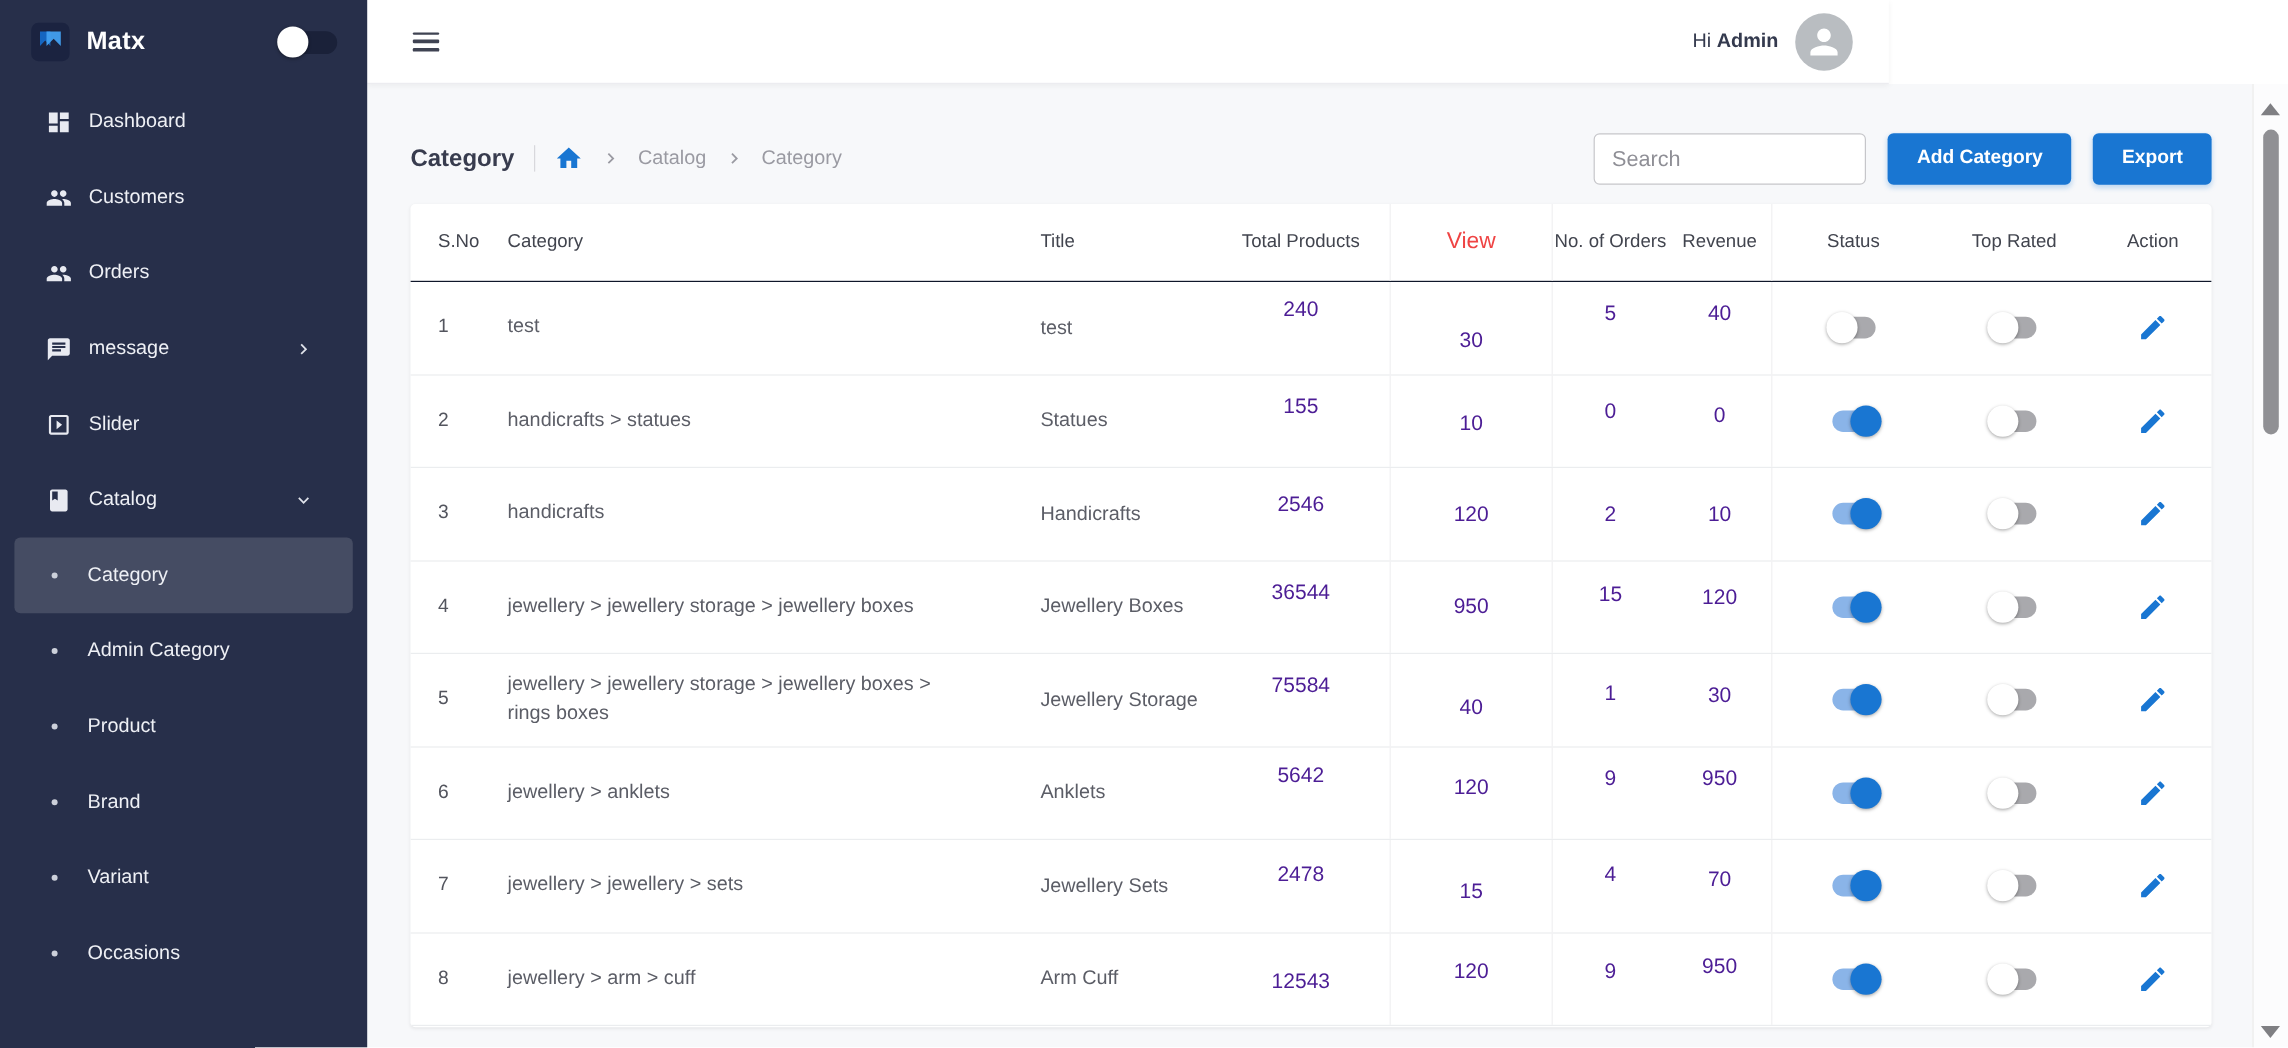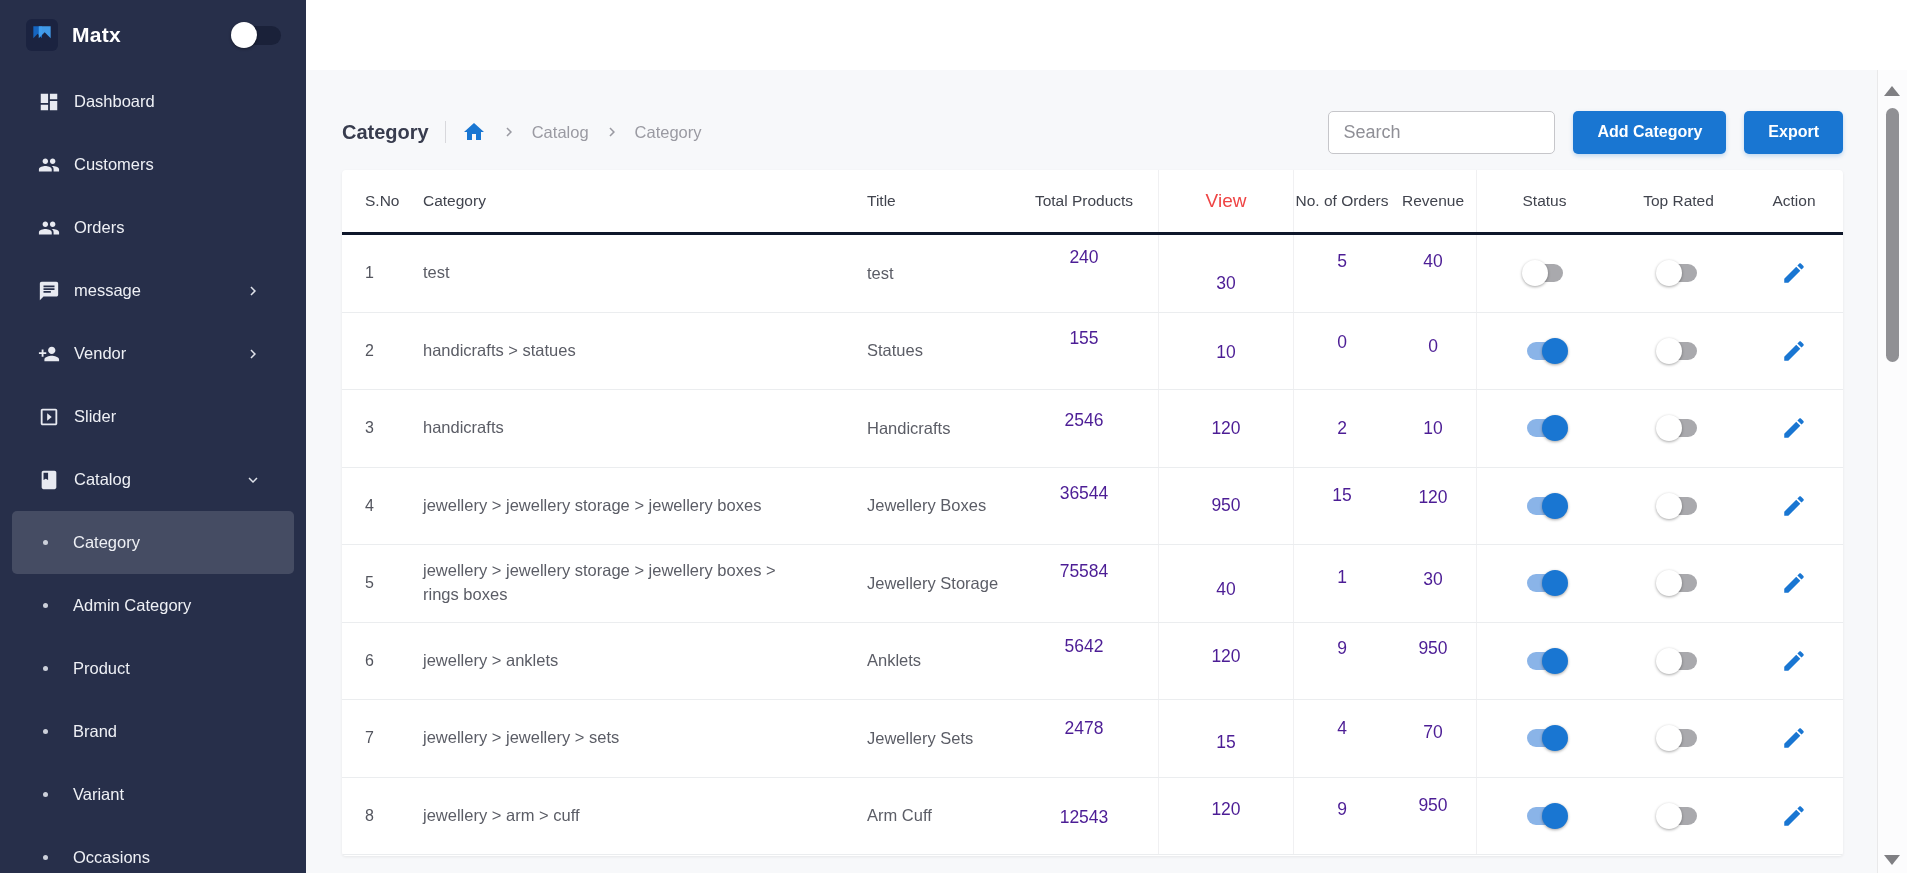--- a/index.html
+++ b/index.html
@@ -68,21 +68,21 @@
   .btn { height:43px; border:none; border-radius:5px; background:#1976d2; color:#fff;
     font-size:16px; font-weight:bold; padding:0 24px; cursor:pointer;
     font-family:"Liberation Sans","DejaVu Sans",sans-serif; box-shadow:0 2px 4px rgba(25,118,210,.25); }
 
   
   .card { margin-top:16px; background:#ffffff; border-radius:4px;
     box-shadow:0 1px 3px rgba(0,0,0,.07); width:1501px; height:686px; overflow:hidden; }
   .thead, .trow { display:grid;
     grid-template-columns:68px 445px 155px 148px 136px 96px 87px 135px 133px 98px;
     align-items:center; }
-  .thead { height:65px; border-bottom:3px solid #0f172a; }
+  .thead { height:65px; border-bottom:1px solid #0f172a; }
   .th { font-size:15.5px; color:#41444e; }
   .th-sno { padding-left:23px; }
   .th-cat { padding-left:13px; }
   .th-title { padding-left:12px; }
   .th-c { text-align:center; }
   .th-view { font-size:19px; color:#ef4444; }
   .th-orders { line-height:1.15; }
   .trow { height:77.5px; border-bottom:1px solid #ebedef; }
   .td { font-size:16.5px; color:#5b5d66; }
   .c-sno { padding-left:23px; font-size:16px; color:#53555e; }
@@ -209,34 +209,20 @@
             </span>
             <span class="lbl">message</span>
             <span class="chev">
               <svg viewBox="0 0 24 24" fill="currentColor">
                 <path d="M10 6 8.59 7.41 13.17 12l-4.58 4.59L10 18l6-6z"></path>
               </svg>
             </span>
 
           </div>
 
-          <div class="nav-item">
-            <span class="ic">
-              <svg viewBox="0 0 24 24" fill="currentColor">
-                <path d="M15 12c2.21 0 4-1.79 4-4s-1.79-4-4-4-4 1.79-4 4 1.79 4 4 4zm-9-2V7H4v3H1v2h3v3h2v-3h3v-2H6zm9 4c-2.67 0-8 1.34-8 4v2h16v-2c0-2.66-5.33-4-8-4z"></path>
-              </svg>
-            </span>
-            <span class="lbl">Vendor</span>
-            <span class="chev">
-              <svg viewBox="0 0 24 24" fill="currentColor">
-                <path d="M10 6 8.59 7.41 13.17 12l-4.58 4.59L10 18l6-6z"></path>
-              </svg>
-            </span>
-
-          </div>
 
           <div class="nav-item">
             <span class="ic">
               <svg viewBox="0 0 24 24" fill="currentColor">
                 <path d="M10 8v8l5-4-5-4zm9-5H5c-1.1 0-2 .9-2 2v14c0 1.1.9 2 2 2h14c1.1 0 2-.9 2-2V5c0-1.1-.9-2-2-2zm0 16H5V5h14v14z"></path>
               </svg>
             </span>
             <span class="lbl">Slider</span>
 
           </div>
@@ -284,20 +270,35 @@
           </div>
 
           <div class="sub">
             <span class="dot"></span>
             <span class="lbl">Occasions</span>
           </div>
         </div>
     </nav>
   </aside>
 
+  <header class="topbar">
+    <div class="burger">
+      <div></div>
+        <div></div>
+        <div></div>
+    </div>
+    <div class="top-right">
+      <span class="greet"><span>Hi</span>&nbsp;<b>Admin</b></span>
+      <span class="avatar">
+        <svg viewBox="0 0 24 24">
+            <path fill="#ffffff" d="M12 12c2.21 0 4-1.79 4-4s-1.79-4-4-4-4 1.79-4 4 1.79 4 4 4zm0 2c-2.67 0-8 1.34-8 4v2h16v-2c0-2.66-5.33-4-8-4z"></path>
+          </svg>
+      </span>
+    </div>
+  </header>
 
   <main class="content">
     <div class="toolbar-row">
       <div class="bc-left">
         <span class="page-title">Category</span>
         <span class="bc-div"></span>
         <div class="bc">
           <span class="home">
             <svg viewBox="0 0 24 24" fill="currentColor">
                 <path d="M10 20v-6h4v6h5v-8h3L12 3 2 12h3v8z"></path>

